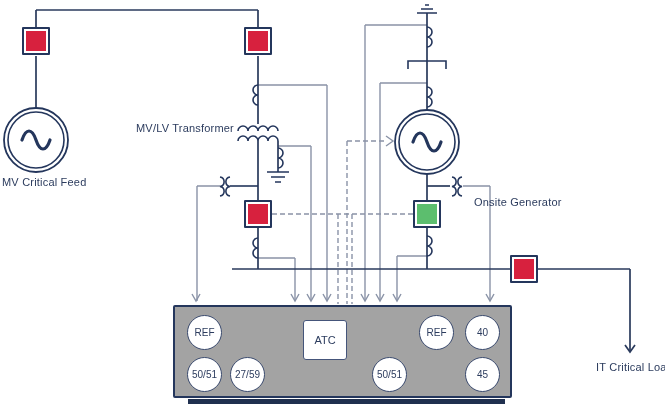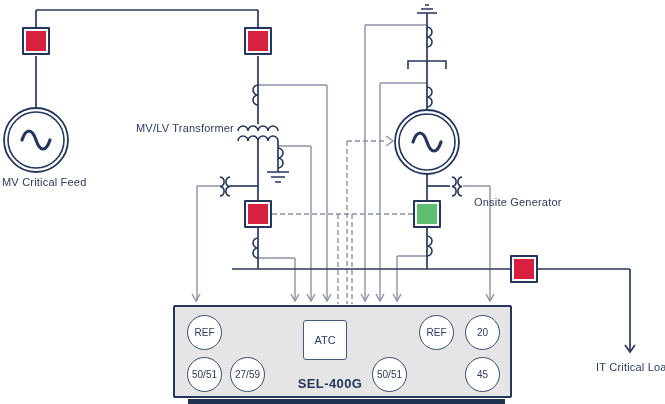--- a/index.html
+++ b/index.html
@@ -12,21 +12,21 @@
     position:absolute;font-size:11px;font-weight:500;letter-spacing:.2px;
     color:#2c3c5e;white-space:nowrap;
   }
   .breaker{
     position:absolute;width:20px;height:20px;padding:2px;border:2px solid #24365c;
     background:#ffffff;border-radius:1px;
   }
   .breaker .fill{width:100%;height:100%;}
   .relay-box{
     position:absolute;left:173px;top:305px;width:335px;height:89px;
-    border:2px solid #24365c;border-radius:2px;background:#e5e5e5;
+    border:2px solid #24365c;border-radius:2px;background:#a3a3a3;
   }
   .fn-circle{
     position:absolute;width:35px;height:35px;border:1.5px solid #3a4a6e;border-radius:50%;
     box-sizing:border-box;display:flex;align-items:center;justify-content:center;
     font-size:10px;font-weight:500;color:#2c3c5e;background:#fff;
   }
   .atc-box{
     position:absolute;left:128px;top:13px;width:44px;height:40px;border:1.5px solid #45557a;
     border-radius:3px;box-sizing:border-box;display:flex;align-items:center;justify-content:center;
     font-size:11px;font-weight:500;color:#2c3c5e;background:#fff;
@@ -184,22 +184,21 @@
   <div class="lbl" style="left:596px;top:361px;">IT Critical Load</div>
 
   <div class="relay-box">
     <div class="fn-circle" style="left:12px;top:8px;">REF</div>
     <div class="fn-circle" style="left:12px;top:50px;">50/51</div>
     <div class="fn-circle" style="left:55px;top:50px;">27/59</div>
 
     <div class="atc-box">ATC</div>
 
     <div class="fn-circle" style="left:244px;top:8px;">REF</div>
-    <div class="fn-circle" style="left:290px;top:8px;">20</div>
+    <div class="fn-circle" style="left:290px;top:8px;">40</div>
     <div class="fn-circle" style="left:197px;top:50px;">50/51</div>
     <div class="fn-circle" style="left:290px;top:50px;">45</div>
 
-    <div class="relay-name">SEL-400G</div>
   </div>
 
   <div class="bottom-bar"></div>
 
 </div>
 
 </body></html>

